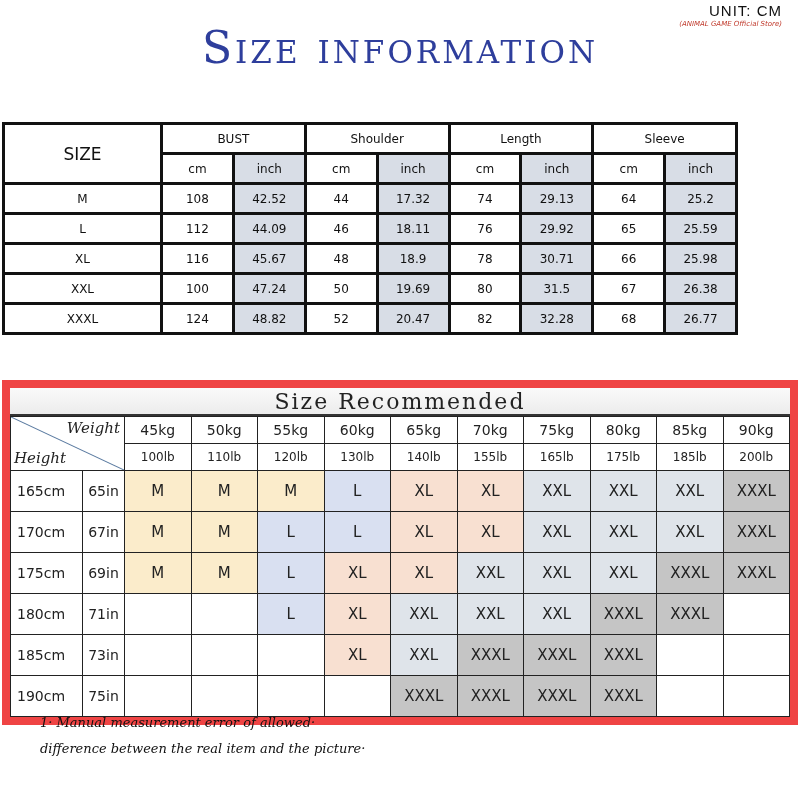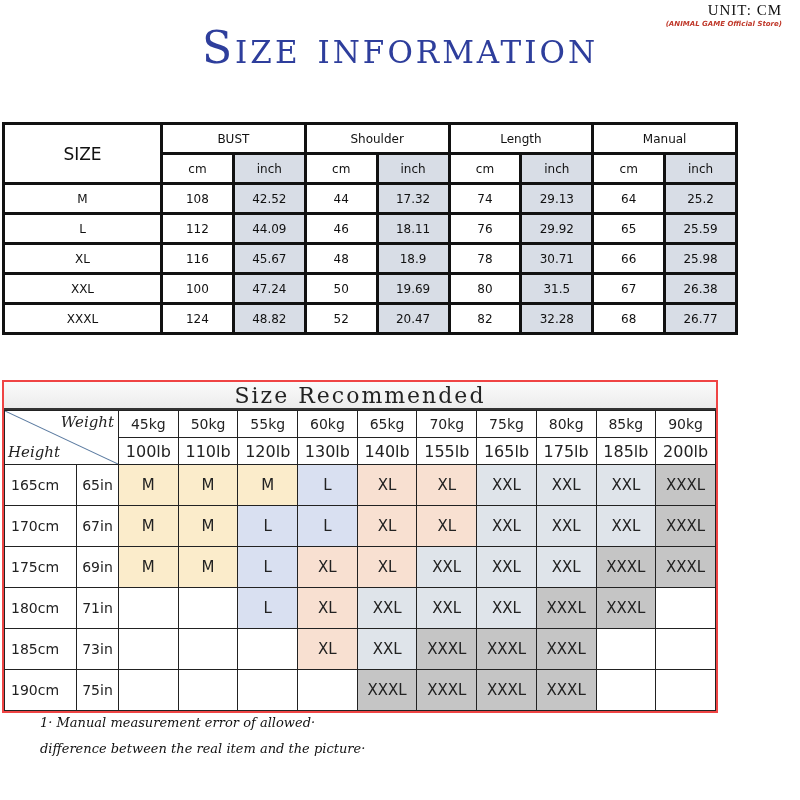--- a/index.html
+++ b/index.html
@@ -1,43 +1,43 @@
 <!DOCTYPE html>
 <html><head>
 <meta charset="utf-8">
 <style>
   * { box-sizing: border-box; margin: 0; padding: 0; }
   html, body { width: 800px; height: 800px; background: #ffffff; overflow: hidden; }
   body { position: relative; font-family: "DejaVu Sans", sans-serif; color: #111; }
 
   .unit { position: absolute; right: 18px; top: 2px; text-align: right; }
-  .unit .u { font-family: Liberation Serif, serif; font-size: 15px; letter-spacing: 1px; color: #111; }
-  .unit .s { font-size: 7px; color: #c0392b; font-style: italic; margin-top: 1px; font-weight: bold; }
+  .unit .u { font-family: Liberation Sans, sans-serif; font-size: 15px; letter-spacing: 1px; color: #111; }
+  .unit .s { font-size: 7px; color: #c0392b; font-style: italic; margin-top: 1px; }
 
   .title { position: absolute; left: 0; right: 0; top: 26px; text-align: center;
            font-family: "DejaVu Serif", serif; font-size: 44px; color: #2e3e9c;
            font-variant: small-caps; letter-spacing: 3px; line-height: 1; }
 
   
   table.info { position: absolute; left: 2px; top: 122px; width: 736px; border-collapse: collapse;
                table-layout: fixed; }
   table.info td { border: 3px solid #111; text-align: center; font-size: 12px; height: 30px; padding: 0; }
   table.info td.inch { background: #d8dde6; }
   table.info td.size-h { font-size: 17px; }
 
   
-  .rec { position: absolute; left: 2px; top: 380px; width: 716px; border: 2px solid #ef4444; }
+  .rec { position: absolute; left: 2px; top: 380px; width: 796px; border: 8px solid #ef4444; }
   .rec-title { height: 28px; background: linear-gradient(#fafafa,#ececec); border-bottom: 2px solid #333;
                font-family: "DejaVu Serif", serif; font-size: 22px; text-align: center; letter-spacing: 2px;
                line-height: 28px; color: #222; }
   table.rt { width: 100%; border-collapse: collapse; table-layout: fixed; border-radius: 22px; }
   table.rt td { border: 1.5px solid #222; text-align: center; font-size: 14px; padding: 0;
                 font-family: "DejaVu Sans", sans-serif; color: #222; }
   table.rt tr.wt td { height: 27px; font-size: 14px; }
-  table.rt tr.lb td { height: 27px; font-size: 16px; }
+  table.rt tr.lb td { height: 27px; font-size: 12px; }
   table.rt tr.hr td { height: 41px; font-size: 15px; }
   .corner { position: relative; }
   .corner svg { position: absolute; left: 0; top: 0; width: 100%; height: 100%; }
   .corner .w { position: absolute; right: 4px; top: 2px; font-style: italic; font-size: 15px; font-family: "DejaVu Serif", serif; }
   .corner .h { position: absolute; left: 3px; bottom: 3px; font-style: italic; font-size: 15px; font-family: "DejaVu Serif", serif; }
   .c-M { background: #fbeccb; }
   .c-L { background: #d9e0f1; }
   .c-XL { background: #f8e0d1; }
   .c-XXL { background: #dfe4ea; }
   .c-XXXL { background: #c5c5c5; }
@@ -69,21 +69,21 @@
       <col>
       <col>
       <col>
   </colgroup>
   <tbody id="info-body">
       <tr>
         <td class="size-h" rowspan="2">SIZE</td>
         <td colspan="2">BUST</td>
         <td colspan="2">Shoulder</td>
         <td colspan="2">Length</td>
-        <td colspan="2">Manual</td>
+        <td colspan="2">Sleeve</td>
       </tr>
       <tr>
         <td>cm</td>
         <td class="inch">inch</td>
         <td>cm</td>
         <td class="inch">inch</td>
         <td>cm</td>
         <td class="inch">inch</td>
         <td>cm</td>
         <td class="inch">inch</td>

